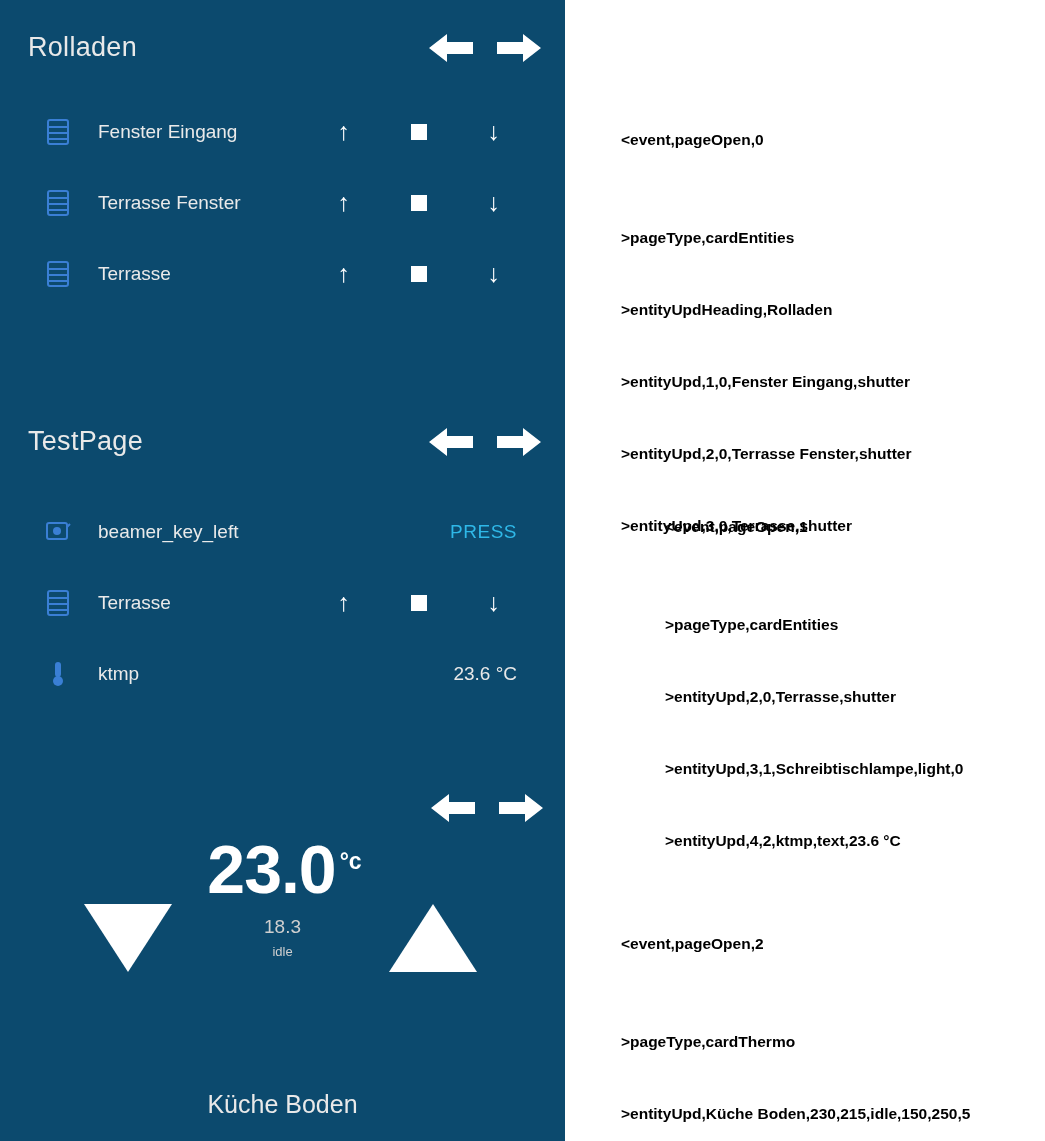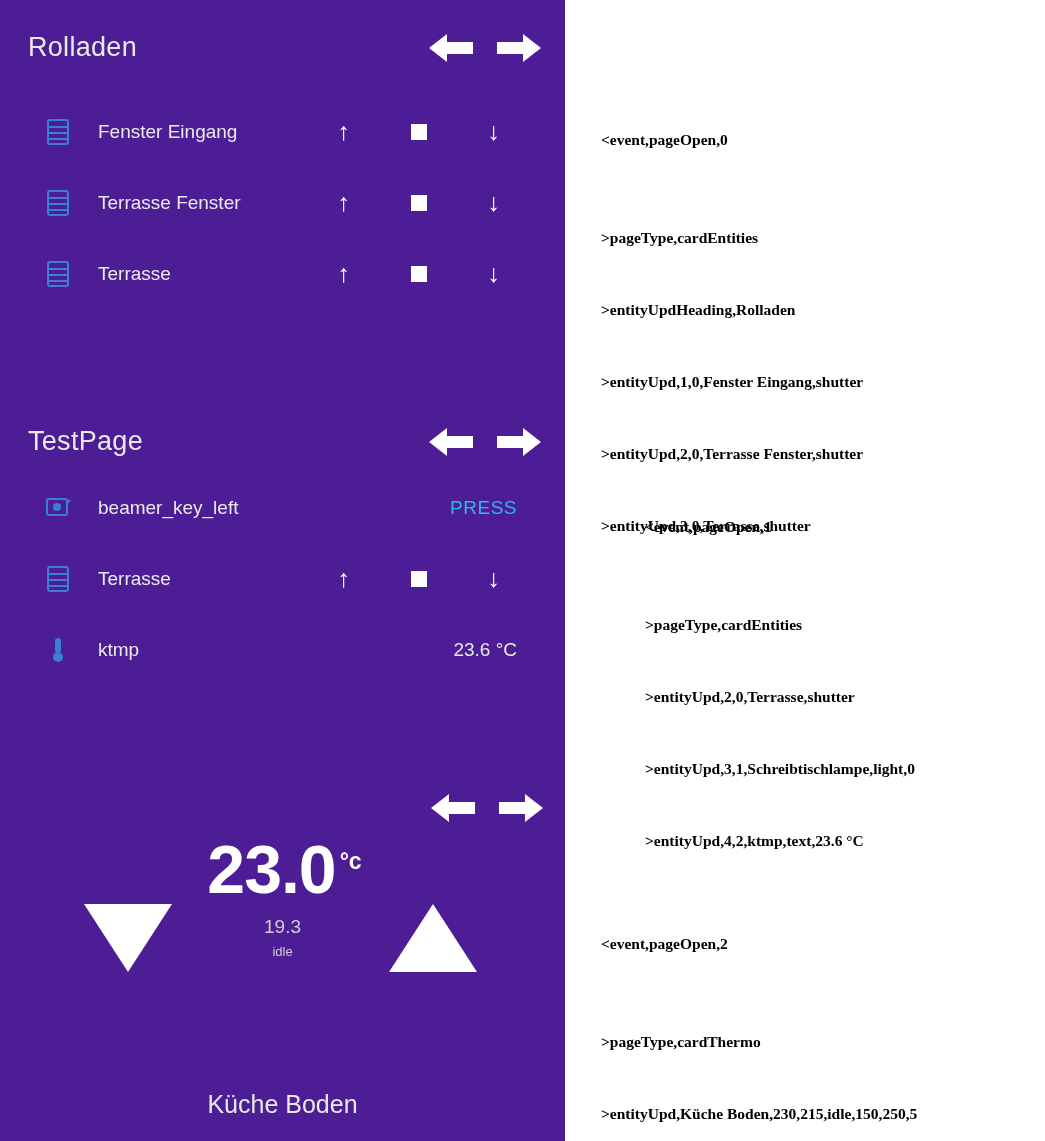--- a/index.html
+++ b/index.html
@@ -16,21 +16,21 @@
   }
   #root {
     position: absolute;
     inset: 0;
     display: flex;
   }
   
   .device {
     width: 565px;
     height: 1141px;
-    background: #4c1d95;
+    background: #0c4a6e;
     position: relative;
     flex: 0 0 565px;
   }
   .screen-section {
     position: absolute;
     left: 0;
     width: 565px;
   }
   .sec1 { top: 0; height: 400px; }
   .sec2 { top: 400px; height: 370px; }
@@ -61,21 +61,21 @@
   }
   .arrow svg { display: block; }
 
   
   .rows {
     position: absolute;
     left: 0;
     right: 0;
   }
   .rows.r1 { top: 96px; }
-  .rows.r2 { top: 72px; }
+  .rows.r2 { top: 96px; }
 
   .row {
     height: 71px;
     display: flex;
     align-items: center;
     padding: 0 34px 0 38px;
     box-sizing: border-box;
   }
   .row .ic {
     width: 40px;
@@ -215,22 +215,22 @@
   }
 
   
   .log {
     flex: 1 1 auto;
     position: relative;
     background: #ffffff;
   }
   .log-block {
     position: absolute;
-    left: 36px;
-    font-family: Liberation Serif, serif;
+    left: 56px;
+    font-family: Liberation Sans, sans-serif;
     font-size: 15.5px;
     font-weight: bold;
     color: #000000;
     line-height: 24px;
     white-space: pre;
   }
   .log-block .head { display: block; margin-bottom: 26px; }
   .log-block .line { display: block; }
   .lb0 { top: 80px; }
   .lb1 { top: 467px; margin-left: 44px; }
@@ -413,21 +413,21 @@
               <polygon points="44,20 26,6 26,14 0,14 0,26 26,26 26,34" fill="#ffffff"></polygon>
             </svg>
         </span>
       </div>
 
       <div class="tri tri-down"></div>
       <div class="tri tri-up"></div>
 
       <div class="thermo-main">
         <span class="thermo-temp">23.0</span><span class="thermo-unit">°c</span>
-        <div class="thermo-sub">19.3</div>
+        <div class="thermo-sub">18.3</div>
         <div class="thermo-state">idle</div>
       </div>
 
       <div class="thermo-name">Küche Boden</div>
     </div>
   </div>
 
   <div class="log">
 
     <div class="log-block lb0">

